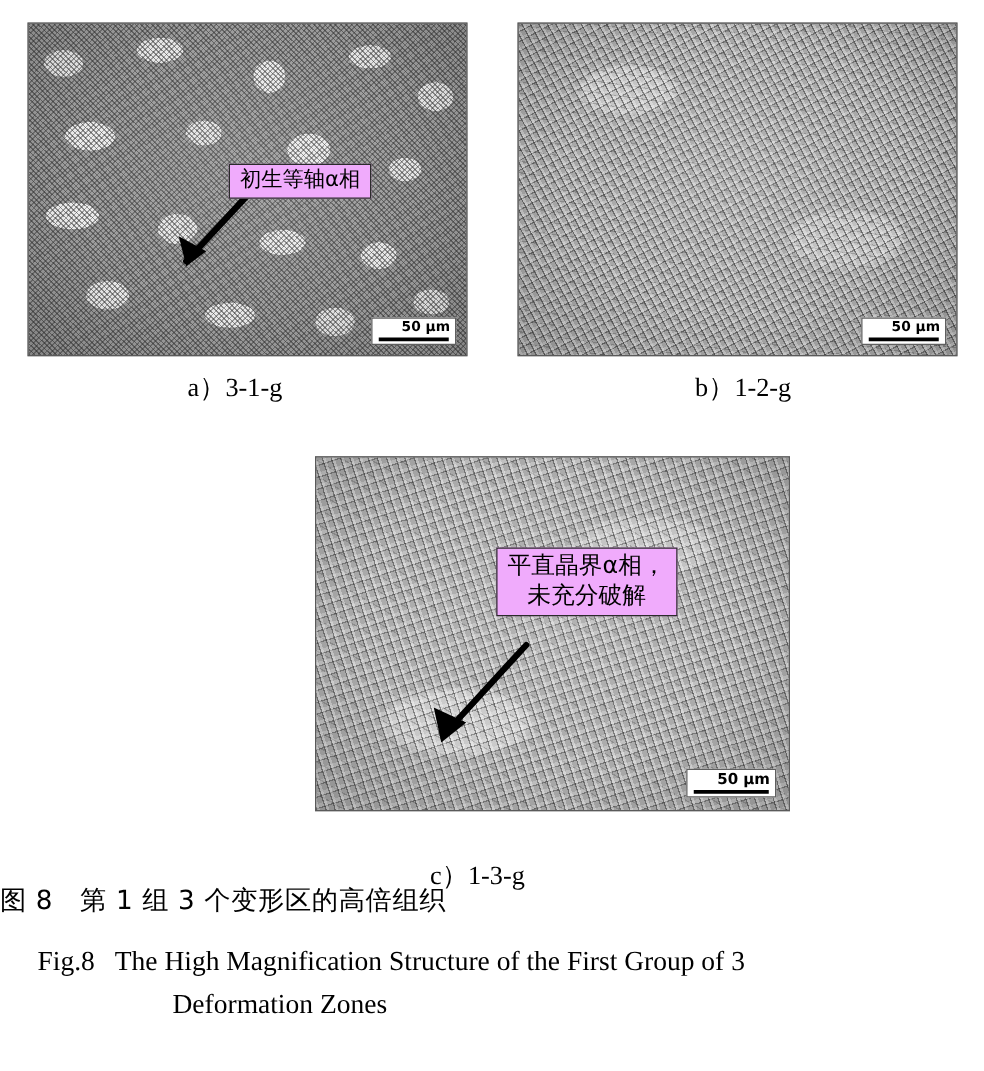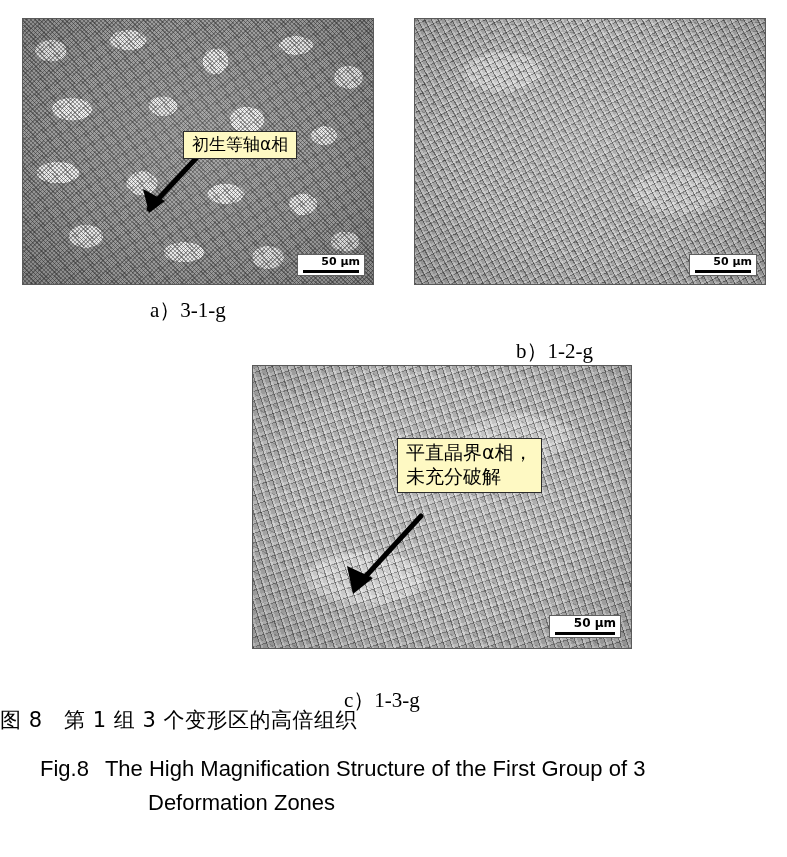--- a/index.html
+++ b/index.html
@@ -94,29 +94,29 @@
   .vignette {
     position: absolute;
     inset: 0;
     background: radial-gradient(ellipse at 50% 45%, rgba(255,255,255,0.10) 0%, rgba(0,0,0,0.0) 55%, rgba(0,0,0,0.16) 100%);
     pointer-events: none;
   }
 
   
   .callout {
     position: absolute;
-    background: #fef9c3;
+    background: #f0abfc;
     border: 1px solid #2b2b2b;
     font-family: "DejaVu Sans", sans-serif;
     font-size: 17px;
     line-height: 1.25;
     color: #000;
     padding: 2px 8px 3px 8px;
     white-space: pre;
-    text-align: left;
+    text-align: center;
   }
   .callout-a { left: 160px; top: 112px; font-size: 17px; }
   .callout-c { left: 144px; top: 72px;  font-size: 19px; }
 
   .arrow-svg { position: absolute; overflow: visible; }
   .arrow-a { left: 96px;  top: 128px; }
   .arrow-c { left: 70px;  top: 144px; }
 
   
   .scalebar {
@@ -143,42 +143,41 @@
 
   
   .subcap {
     position: absolute;
     font-family: "Liberation Serif", serif;
     font-size: 21px;
     color: #000;
     white-space: nowrap;
   }
   .subcap-a { left: 150px; top: 296px; }
-  .subcap-b { left: 516px; top: 296px; margin-top: 41px; }
+  .subcap-b { left: 556px; top: 296px; }
   .subcap-c { left: 344px; top: 686px; font-family: Liberation Serif, serif; }
 
   
   .cap-cn {
     position: absolute;
     left: 0; right: 0;
     top: 706px;
     text-align: left;
     font-family: "DejaVu Sans", sans-serif;
     font-size: 21px;
     letter-spacing: 0.5px;
   }
   .cap-en {
     position: absolute;
     left: 30px;
     top: 752px;
     width: 740px;
-    font-family: Liberation Sans, sans-serif;
+    font-family: Liberation Serif, serif;
     font-size: 22px;
     line-height: 1.55;
-    margin-left: 10px;
   }
   .cap-en .lbl { margin-right: 16px; }
   .cap-en .line2 { display: block; margin-left: 108px; }
 </style>
 </head>
 <body>
 
 <div class="figure-page">
 
   <div class="panel panel-a">

